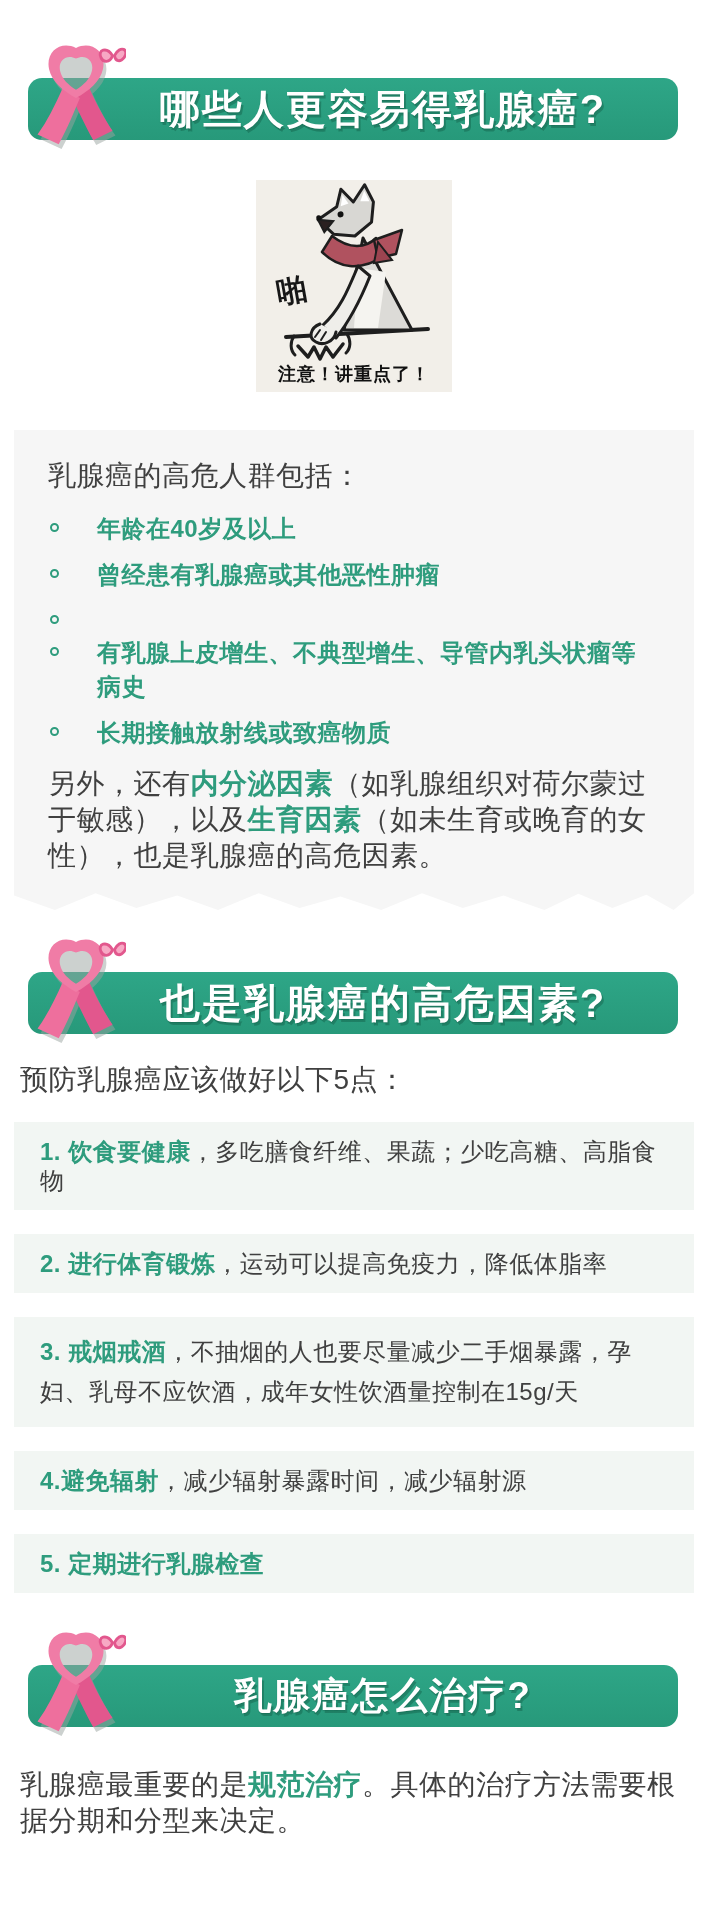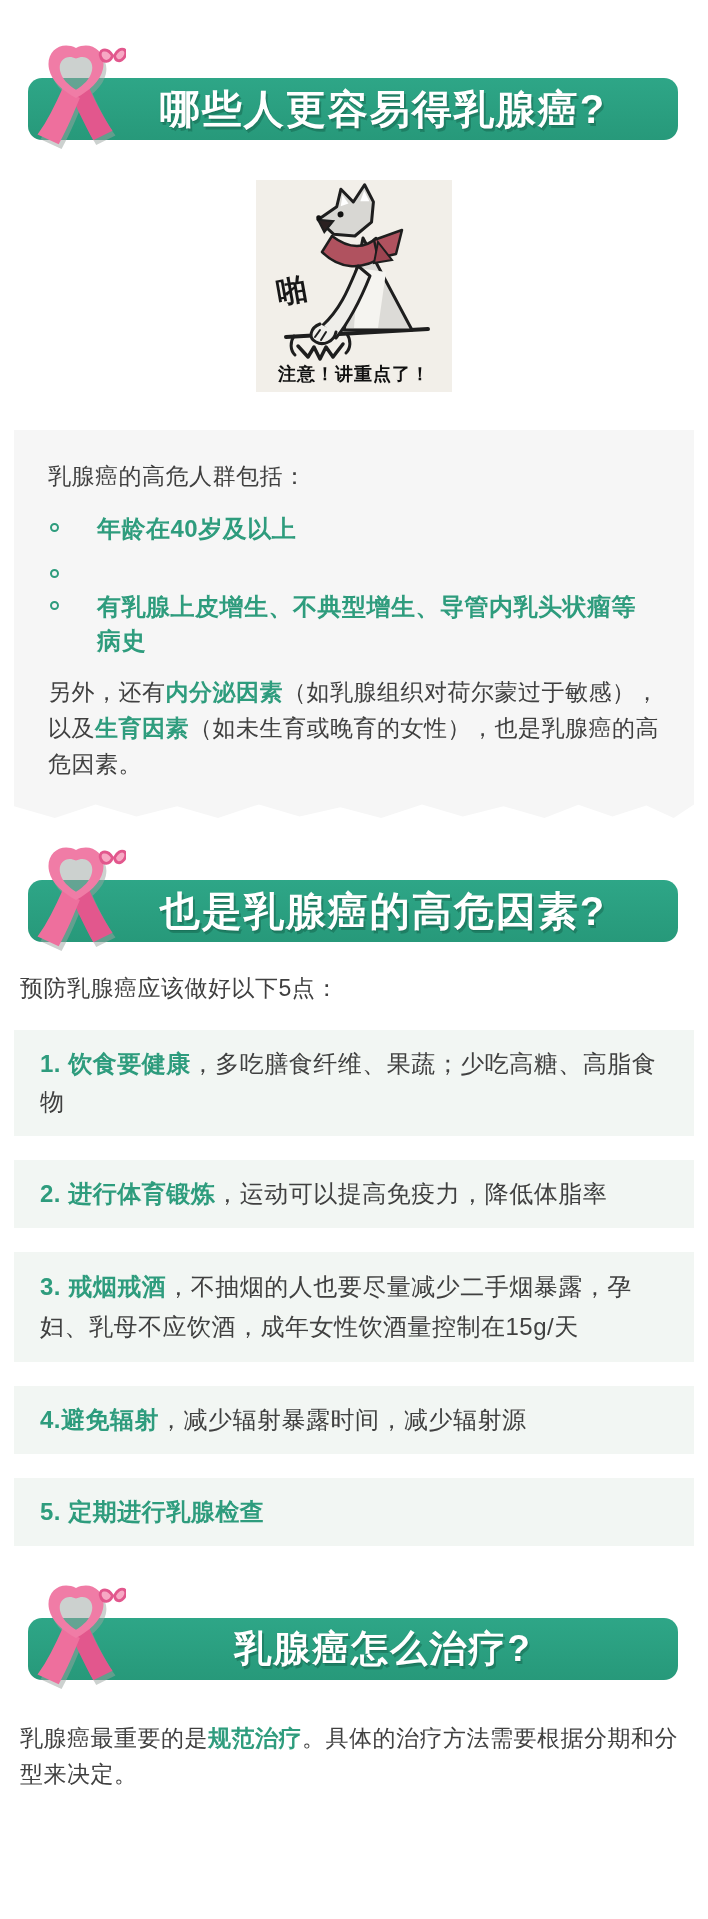--- a/index.html
+++ b/index.html
@@ -40,38 +40,38 @@
   
   .figure-wrap{display:flex;justify-content:center;margin-top:40px;}
   .figure-box{width:196px;height:212px;}
   
   .risk-box{
     margin:38px 14px 0 14px;
     background:#f6f6f6;
     padding:28px 34px 36px 34px;
     clip-path:polygon(0 0,100% 0,100% 96.5%,97% 100%,93% 96.8%,88% 99.6%,83% 96.6%,78% 100%,72% 97%,66% 99.6%,60% 96.5%,54% 100%,48% 97.2%,42% 99.6%,36% 96.5%,30% 100%,24% 97%,18% 99.6%,12% 96.5%,6% 100%,0 97%);
   }
-  .p-body{font-size:23px;line-height:36px;color:var(--ink);letter-spacing:.5px;}
+  .p-body{font-size:28px;line-height:36px;color:var(--ink);letter-spacing:.5px;}
   .em{color:var(--green);font-weight:700;}
   .risk-list{list-style:none;margin-top:18px;}
   .risk-item{display:flex;align-items:flex-start;margin-bottom:12px;gap:24px;}
   .dot{
     flex:0 0 auto;width:9px;height:9px;border-radius:50%;
     border:2px solid var(--green);margin:11px 14px 0 2px;
   }
   .risk-text{font-size:24px;line-height:34px;font-weight:700;color:var(--green);letter-spacing:.5px;}
   .risk-outro{margin-top:16px;}
   
   .intro-line{margin:28px 20px 0 20px;}
   .point-row{
     margin:24px 14px 0 14px;
     background:#f2f6f3;
     padding:15px 26px;
   }
-  .point-text{font-size:24px;line-height:38px;letter-spacing:.5px;}
+  .point-text{font-size:24px;line-height:29px;letter-spacing:.5px;}
   
   .lead-line{margin:40px 20px 0 20px;}
   .spacer-top{height:78px;}
   .gap-b2{height:26px;}
 </style>
 </head>
 <body>
 
 <div class="spacer-top"></div>
 
@@ -136,24 +136,32 @@
 
 <div class="risk-box">
   <p class="p-body">乳腺癌的高危人群包括：</p>
   <ul class="risk-list">
     <li class="risk-item">
       <span class="dot"></span>
       <span class="risk-text">年龄在40岁及以上</span>
     </li>
     <li class="risk-item">
       <span class="dot"></span>
+      <span class="risk-text">曾经患有乳腺癌或其他恶性肿瘤</span>
+    </li>
+    <li class="risk-item">
+      <span class="dot"></span>
     </li>
     <li class="risk-item">
       <span class="dot"></span>
       <span class="risk-text">有乳腺上皮增生、不典型增生、导管内乳头状瘤等病史</span>
+    </li>
+    <li class="risk-item">
+      <span class="dot"></span>
+      <span class="risk-text">长期接触放射线或致癌物质</span>
     </li>
   </ul>
   <p class="p-body risk-outro">另外，还有<span class="em">内分泌因素</span>（如乳腺组织对荷尔蒙过于敏感），以及<span class="em">生育因素</span>（如未生育或晚育的女性），也是乳腺癌的高危因素。</p>
 </div>
 
 <div class="gap-b2"></div>
 
 <div class="banner-wrap" style="margin-top:36px;">
   <svg class="ribbon-ico" viewBox="0 0 104 116">
     <g transform="translate(3,5)" fill="#9aa4a0" opacity="0.5">

